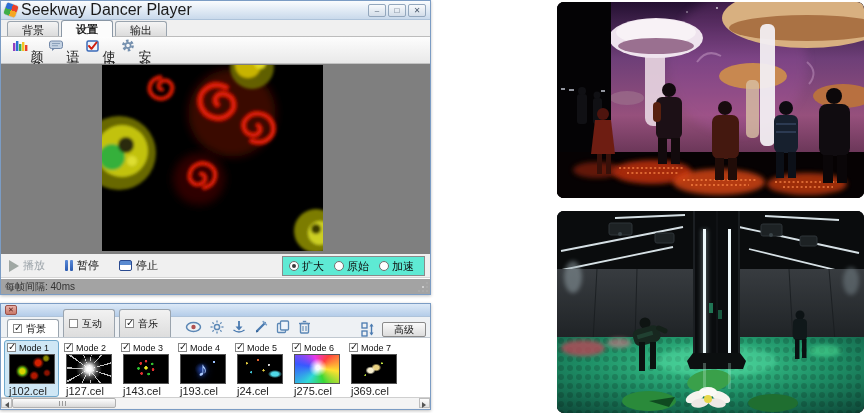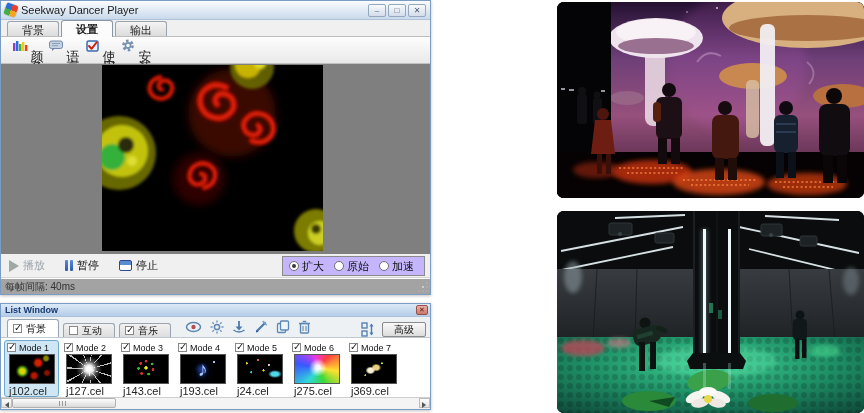--- a/index.html
+++ b/index.html
@@ -4,21 +4,21 @@
 <style>
   * { margin:0; padding:0; box-sizing:border-box; }
   html,body { background:#fff; }
   body { font-family:"Liberation Sans","DejaVu Sans",sans-serif; }
   #stage { position:relative; width:864px; height:413px; background:#fff; overflow:hidden; }
 
   
   .win { position:absolute; border:1px solid #7b9cc4; background:#f0f0f0; box-shadow:0 1px 3px rgba(0,0,0,.25); }
   .titlebar { height:19px; display:flex; align-items:center; padding:0 4px; gap:4px;
               background:linear-gradient(#fafcfe,#dfe9f4 55%,#c9d9eb); border-bottom:1px solid #aec3da; }
-  .titlebar .title { font-size:11px; color:#1a1a1a; flex:1; white-space:nowrap; }
+  .titlebar .title { font-size:16px; color:#1a1a1a; flex:1; white-space:nowrap; }
   .appicon { width:12px; height:12px; border-radius:2px;
              background:conic-gradient(#e8402a 0 25%, #f5a623 0 50%, #3fae49 0 75%, #2b6fd4 0 100%);
              transform:rotate(20deg); box-shadow:0 0 1px #666; }
   .winbtn { width:18px; height:13px; font-size:8px; line-height:11px; text-align:center; color:#4a5a6e;
             background:linear-gradient(#f8fafc,#d3dde9); border:1px solid #93a7bd; border-radius:2px; }
   .winbtns { display:flex; gap:2px; }
 
   
   #player { left:0; top:0; width:431px; height:295px; }
   .tabstrip { display:flex; align-items:flex-end; height:17px; padding-left:6px; gap:2px;
@@ -36,39 +36,39 @@
   .canvas svg { display:block; width:100%; height:100%; }
   .pcontrols { position:relative; height:24px; background:#f0f0f0; display:flex; align-items:center; gap:20px; padding:0 8px;
                border-bottom:1px solid #d6d6d6; }
   .ctrl { display:flex; align-items:center; gap:4px; font-size:11px; color:#111; }
   .ctrl.disabled { color:#9aa2a8; }
   .play-tri { width:0; height:0; border-left:10px solid #a0a8a4; border-top:6px solid transparent; border-bottom:6px solid transparent; }
   .pause-bars { display:flex; gap:2px; }
   .pause-bars i { display:block; width:3px; height:11px; background:linear-gradient(#5a8ad8,#2a5ab0); border-radius:1px; }
   .stop-box { width:13px; height:11px; border:1px solid #2a4a90; border-radius:2px;
               background:linear-gradient(#5a8ad0 0 45%, #fff 45%); }
-  .radiobox { position:absolute; right:5px; top:2px; width:143px; height:20px; border:1px solid #8a8a8a; background:#c4b5fd;
+  .radiobox { position:absolute; right:5px; top:2px; width:143px; height:20px; border:1px solid #8a8a8a; background:#5eead4;
               display:flex; align-items:center; gap:10px; padding:0 6px; }
   .radioitem { display:flex; align-items:center; gap:3px; font-size:11px; color:#111; }
   .radio { width:10px; height:10px; border:1px solid #707070; border-radius:50%; background:#fff; position:relative; }
   .radio.selected::after { content:""; position:absolute; left:2px; top:2px; width:4px; height:4px; border-radius:50%; background:#3a3a3a; }
   .statusbar { position:relative; height:16px; background:#a3a3a3; border-top:1px solid #fff; display:flex; align-items:center; padding:0 4px; }
   .statusbar .stext { font-size:10px; color:#333; }
   .grip { position:absolute; right:1px; bottom:1px; width:10px; height:10px; }
   .grip::after { content:""; position:absolute; right:1px; bottom:1px; width:2px; height:2px; background:#aaa;
                  box-shadow:-4px 0 #aaa,0 -4px #aaa,-4px -4px #ccc,-8px 0 #aaa,0 -8px #aaa; }
 
   
   #listwin { left:0; top:303px; width:431px; height:107px; }
   #listwin .titlebar { height:13px; background:linear-gradient(#dce9f7,#b5cde9); padding:0 2px 0 4px; }
   #listwin .title { font-size:9px; font-weight:bold; color:#173a6e; }
   .closebtn { width:12px; height:10px; border:1px solid #9a5048; border-radius:2px; background:linear-gradient(#e8b0a8,#c87868);
               color:#5a1a14; font-size:7px; line-height:8px; text-align:center; }
   .lwtabrow { position:relative; height:21px; background:#eef1f4; border-bottom:1px solid #c0c8d0; display:flex; align-items:flex-end; padding-left:6px; }
-  .lwtab { display:flex; align-items:center; gap:4px; font-size:10px; color:#111; width:52px; height:14px; padding:0 5px;
+  .lwtab { display:flex; align-items:center; gap:4px; font-size:10px; color:#111; width:52px; height:28px; padding:0 5px;
            border:1px solid #9aa4ae; border-bottom:none; border-radius:3px 3px 0 0; background:linear-gradient(#f2f2f2,#dddddd); margin-right:4px; }
   .lwtab.active { background:#fff; height:18px; }
   .cb { width:9px; height:9px; border:1px solid #888; background:#fff; position:relative; flex:0 0 auto; }
   .cb.checked::after { content:"✓"; position:absolute; left:0px; top:-3px; font-size:10px; font-weight:bold; color:#222; }
   .lwicons { display:flex; align-items:center; gap:8px; margin-left:10px; margin-bottom:3px; }
   .lwicons svg { display:block; }
   .lwright { position:absolute; right:4px; bottom:0; display:flex; gap:6px;margin-left:24px; }
   .advbtn { width:44px; height:15px; font-size:10px; color:#111; text-align:center; line-height:13px;
             background:linear-gradient(#fafafa,#dcdcdc); border:1px solid #8a8a8a; border-radius:2px; }
   .modelist { height:59px; background:#fff; display:flex; padding:2px 1px 0 3px; overflow:hidden; }
@@ -285,21 +285,20 @@
     </div>
 
     <div class="statusbar">
       <span class="stext">每帧间隔: 40ms</span>
       <span class="grip"></span>
     </div>
   </div>
 
   <div class="win" id="listwin">
     <div class="titlebar">
-      <span class="title">List Window</span>
       <span class="closebtn">✕</span>
     </div>
 
     <div class="lwtabrow">
       <span class="lwtab active">
         <span class="cb checked"></span>
         <span>背景</span>
       </span>
       <span class="lwtab">
         <span class="cb"></span>

